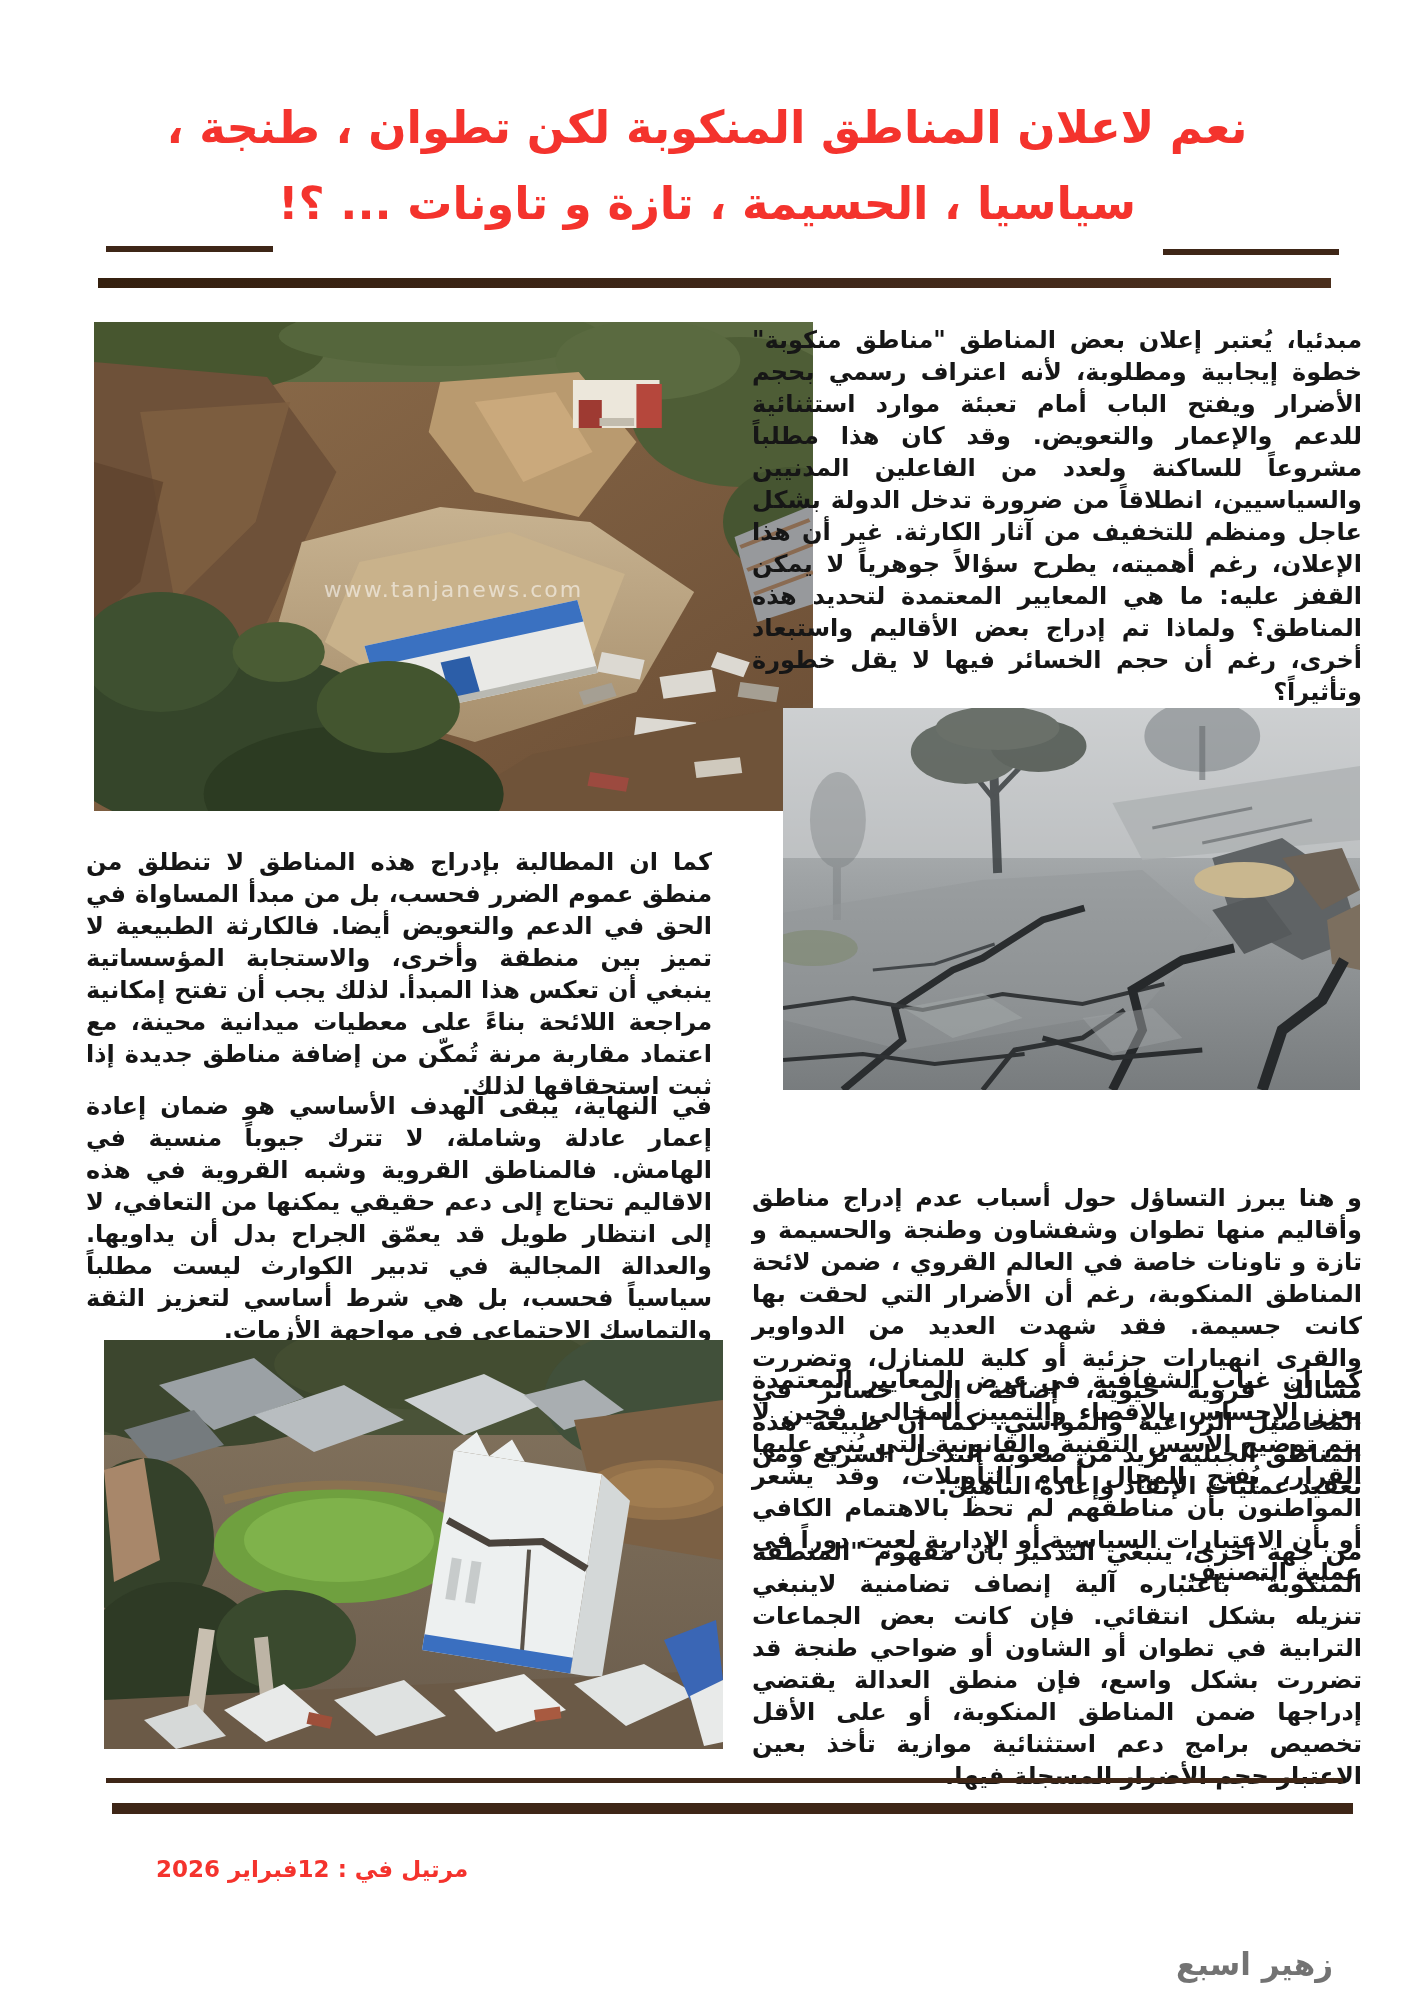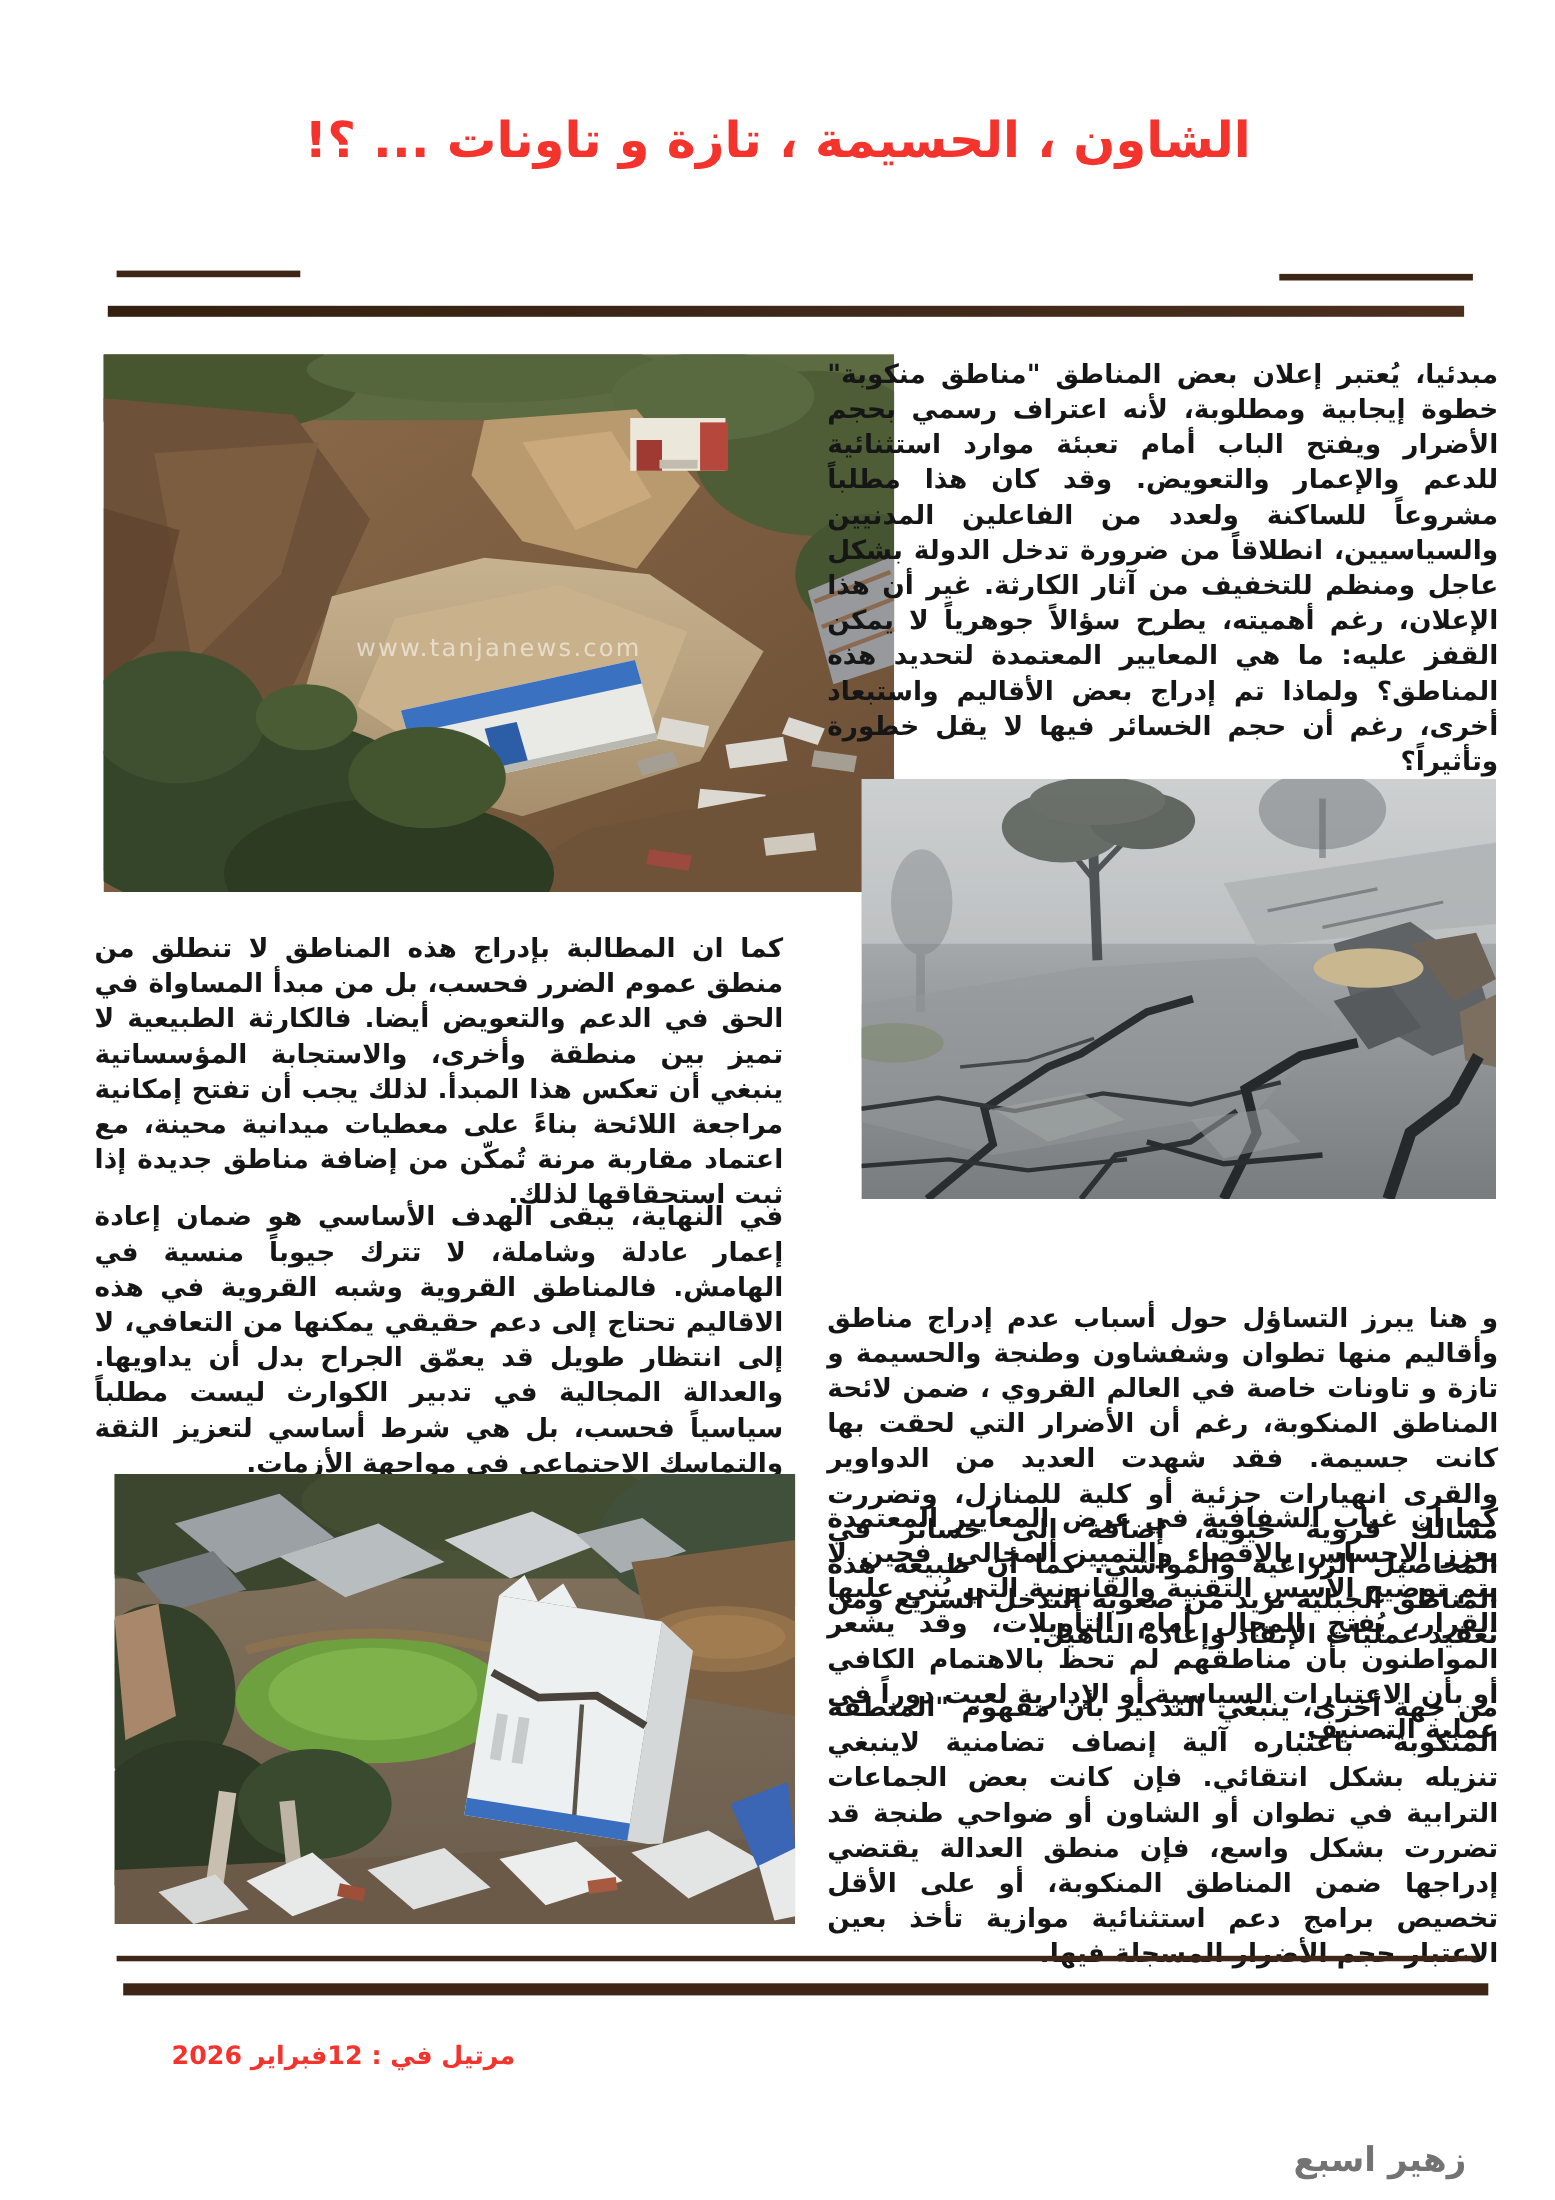--- a/index.html
+++ b/index.html
@@ -35,21 +35,22 @@
                  font-weight:bold;font-size:31px;line-height:48px;}
   .footer-date{position:absolute;left:156px;top:1845px;direction:rtl;color:#f4332d;
                font-weight:bold;font-size:23px;line-height:48px;}
 </style>
 </head>
 <body>
 
 <div class="page">
 
   <div class="title">
-    <div>الشاون ، الحسيمة ، تازة و تاونات ... ؟!</div>
+    <div>نعم لاعلان المناطق المنكوبة لكن تطوان ، طنجة ،</div>
+    <div>سياسيا ، الحسيمة ، تازة و تاونات ... ؟!</div>
   </div>
 
   <div class="dash dash-left"></div>
   <div class="dash dash-right"></div>
   <div class="rule rule-main"></div>
 
   <figure class="photo photo1">
     <svg viewBox="0 0 623 489" preserveAspectRatio="none">
       <defs>
         <linearGradient id="p1bg" x1="0" y1="0" x2="1" y2="1">

